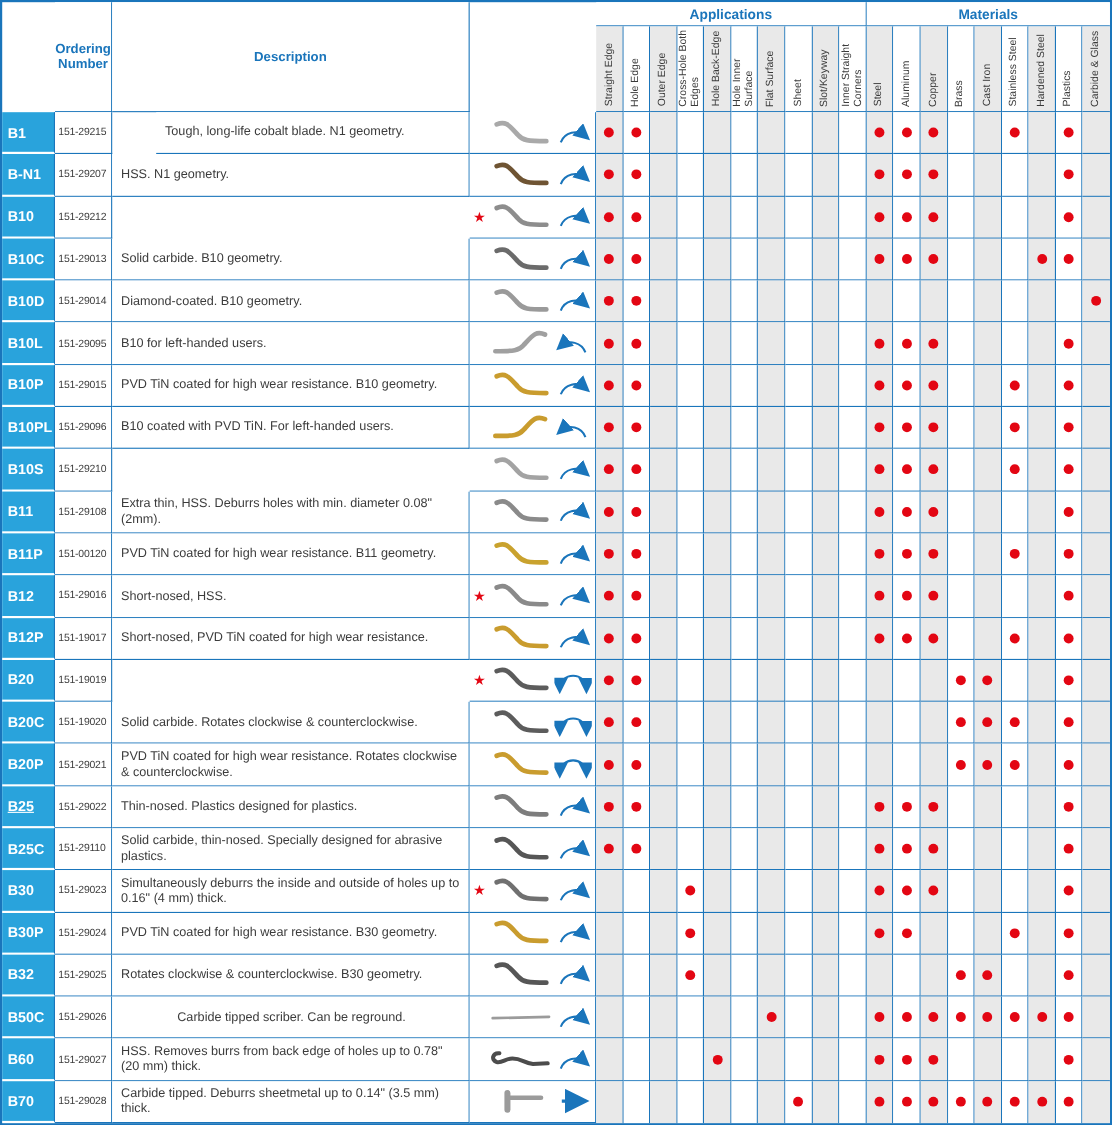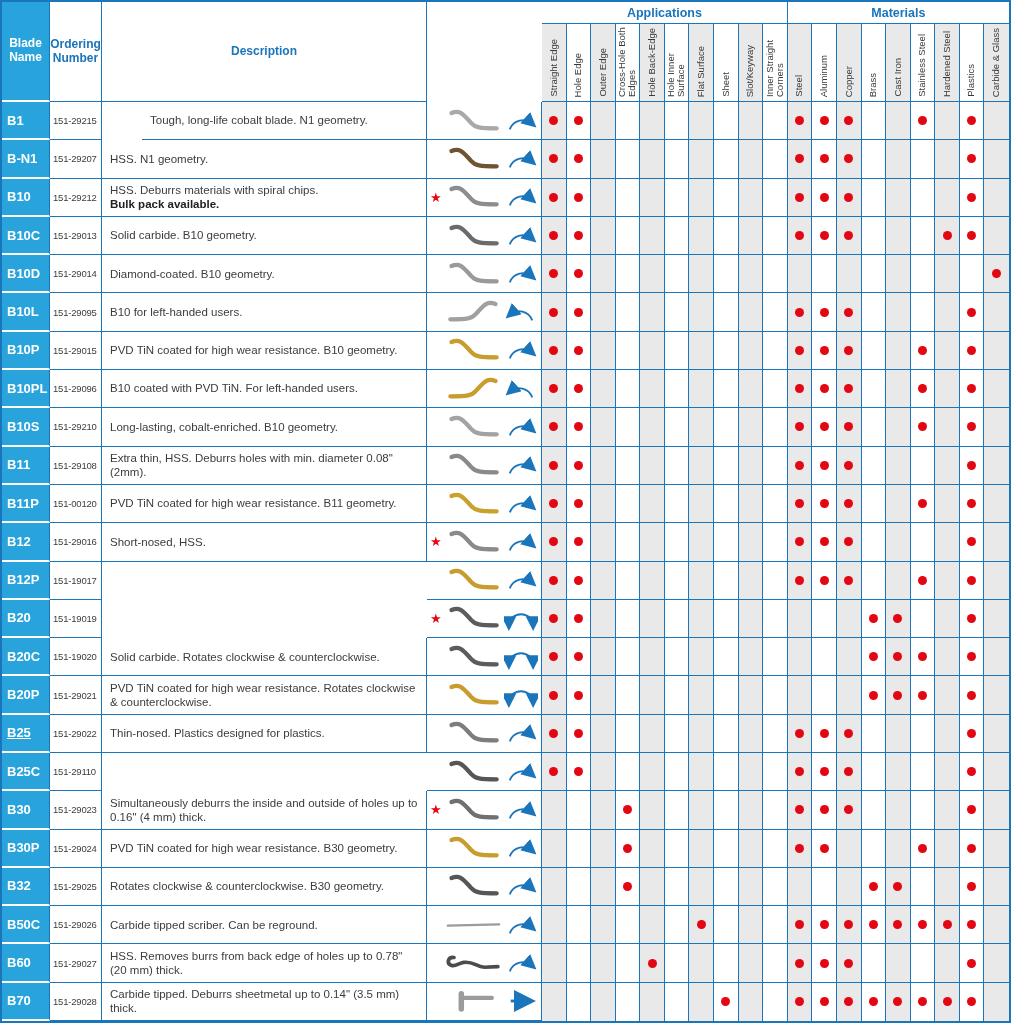--- a/index.html
+++ b/index.html
@@ -42,21 +42,20 @@
     <marker id="ah" markerWidth="9" markerHeight="9" refX="5" refY="4" orient="auto">
       <path d="M0,0 L8,4 L0,8 z" fill="#1a75bb"></path>
     </marker>
     <marker id="ahr" markerWidth="9" markerHeight="9" refX="3" refY="4" orient="auto">
       <path d="M8,0 L0,4 L8,8 z" fill="#1a75bb"></path>
     </marker>
   </defs>
 </svg>
 
 <div class="tbl" id="tbl">
-  <div class="cell hdr-left hdr-name" style="grid-column:1;grid-row:1/3;">Blade Name</div>
   <div class="cell hdr-left" style="grid-column:2;grid-row:1/3;">Ordering Number</div>
   <div class="cell hdr-left" style="grid-column:3;grid-row:1/3;">Description</div>
   <div class="cell hdr-group" style="grid-column:5/15;grid-row:1;">Applications</div>
   <div class="cell hdr-group" style="grid-column:15/24;grid-row:1;border-right:none;">Materials</div>
 <div class="cell vcell shade" style="grid-area: 2 / 5;">
       <span class="vtext">Straight Edge</span>
     </div>
     <div class="cell vcell" style="grid-area: 2 / 6;">
       <span class="vtext">Hole Edge</span>
     </div>
@@ -209,24 +208,20 @@
     <div class="cell dot-cell shade" style="grid-area: 4 / 21;"></div>
     <div class="cell dot-cell" style="grid-area: 4 / 22;">
       <span class="dot"></span>
     </div>
     <div class="cell dot-cell shade" style="grid-area: 4 / 23; border-right: none;"></div>
     <div class="cell name-cell" style="grid-area: 5 / 1;">
       <span>B10</span>
     </div>
     <div class="cell order-cell" style="grid-area: 5 / 2;">
       <span>151-29212</span>
-    </div>
-    <div class="cell desc-cell" style="grid-area: 5 / 3;">
-      <span class="desc-main">HSS. Deburrs materials with spiral chips.</span>
-      <span class="desc-bold">Bulk pack available.</span>
     </div>
     <div class="cell blade-cell" style="grid-area: 5 / 4;">
       <span class="star">★</span>
       <span class="bladewrap"><svg viewBox="0 0 100 40" preserveAspectRatio="xMidYMid meet">
           <path d="M14,7 C28,1 33,9 46,23 C53,31 60,32 88,32" stroke="#8d8d8d" stroke-width="7" fill="none" stroke-linecap="round"></path>
         </svg></span>
       <span class="arrowwrap"><svg viewBox="0 0 36 30" preserveAspectRatio="xMidYMid meet">
           <path d="M6,24 A15,15 0 0 1 30,18" stroke="#1a75bb" stroke-width="2" fill="none" marker-end="url(#ah)"></path>
         </svg></span>
     </div>
@@ -505,23 +500,20 @@
     <div class="cell dot-cell" style="grid-area: 10 / 22;">
       <span class="dot"></span>
     </div>
     <div class="cell dot-cell shade" style="grid-area: 10 / 23; border-right: none;"></div>
     <div class="cell name-cell" style="grid-area: 11 / 1;">
       <span>B10S</span>
     </div>
     <div class="cell order-cell" style="grid-area: 11 / 2;">
       <span>151-29210</span>
     </div>
-    <div class="cell desc-cell" style="grid-area: 11 / 3;">
-      <span class="desc-main">Long-lasting, cobalt-enriched. B10 geometry.</span>
-    </div>
     <div class="cell blade-cell" style="grid-area: 11 / 4;">
       <span class="star"></span>
       <span class="bladewrap"><svg viewBox="0 0 100 40" preserveAspectRatio="xMidYMid meet">
           <path d="M14,7 C28,1 33,9 46,23 C53,31 60,32 88,32" stroke="#a3a3a3" stroke-width="7" fill="none" stroke-linecap="round"></path>
         </svg></span>
       <span class="arrowwrap"><svg viewBox="0 0 36 30" preserveAspectRatio="xMidYMid meet">
           <path d="M6,24 A15,15 0 0 1 30,18" stroke="#1a75bb" stroke-width="2" fill="none" marker-end="url(#ah)"></path>
         </svg></span>
     </div>
     <div class="cell dot-cell shade" style="grid-area: 11 / 5;">
@@ -704,20 +696,23 @@
     <div class="cell dot-cell shade" style="grid-area: 14 / 21;"></div>
     <div class="cell dot-cell" style="grid-area: 14 / 22;">
       <span class="dot"></span>
     </div>
     <div class="cell dot-cell shade" style="grid-area: 14 / 23; border-right: none;"></div>
     <div class="cell name-cell" style="grid-area: 15 / 1;">
       <span>B12P</span>
     </div>
     <div class="cell order-cell" style="grid-area: 15 / 2;">
       <span>151-19017</span>
+    </div>
+    <div class="cell desc-cell" style="grid-area: 15 / 3;">
+      <span class="desc-main">Short-nosed, PVD TiN coated for high wear resistance.</span>
     </div>
     <div class="cell blade-cell" style="grid-area: 15 / 4;">
       <span class="star"></span>
       <span class="bladewrap"><svg viewBox="0 0 100 40" preserveAspectRatio="xMidYMid meet">
           <path d="M14,7 C28,1 33,9 46,23 C53,31 60,32 88,32" stroke="#c99c2e" stroke-width="7" fill="none" stroke-linecap="round"></path>
         </svg></span>
       <span class="arrowwrap"><svg viewBox="0 0 36 30" preserveAspectRatio="xMidYMid meet">
           <path d="M6,24 A15,15 0 0 1 30,18" stroke="#1a75bb" stroke-width="2" fill="none" marker-end="url(#ah)"></path>
         </svg></span>
     </div>
@@ -944,20 +939,23 @@
     <div class="cell dot-cell" style="grid-area: 19 / 22;">
       <span class="dot"></span>
     </div>
     <div class="cell dot-cell shade" style="grid-area: 19 / 23; border-right: none;"></div>
     <div class="cell name-cell" style="grid-area: 20 / 1;">
       <span>B25C</span>
     </div>
     <div class="cell order-cell" style="grid-area: 20 / 2;">
       <span>151-29110</span>
     </div>
+    <div class="cell desc-cell" style="grid-area: 20 / 3;">
+      <span class="desc-main">Solid carbide, thin-nosed. Specially designed for abrasive plastics.</span>
+    </div>
     <div class="cell blade-cell" style="grid-area: 20 / 4;">
       <span class="star"></span>
       <span class="bladewrap"><svg viewBox="0 0 100 40" preserveAspectRatio="xMidYMid meet">
           <path d="M14,7 C28,1 33,9 46,23 C53,31 60,32 88,32" stroke="#565656" stroke-width="7" fill="none" stroke-linecap="round"></path>
         </svg></span>
       <span class="arrowwrap"><svg viewBox="0 0 36 30" preserveAspectRatio="xMidYMid meet">
           <path d="M6,24 A15,15 0 0 1 30,18" stroke="#1a75bb" stroke-width="2" fill="none" marker-end="url(#ah)"></path>
         </svg></span>
     </div>
     <div class="cell dot-cell shade" style="grid-area: 20 / 5;">
@@ -1129,21 +1127,21 @@
     <div class="cell dot-cell" style="grid-area: 23 / 22;">
       <span class="dot"></span>
     </div>
     <div class="cell dot-cell shade" style="grid-area: 23 / 23; border-right: none;"></div>
     <div class="cell name-cell" style="grid-area: 24 / 1;">
       <span>B50C</span>
     </div>
     <div class="cell order-cell" style="grid-area: 24 / 2;">
       <span>151-29026</span>
     </div>
-    <div class="cell desc-cell" style="grid-area: 24 / 3;">
+    <div class="cell desc-cell" style="grid-area: 24 / 3; align-items: center;">
       <span class="desc-main">Carbide tipped scriber. Can be reground.</span>
     </div>
     <div class="cell blade-cell" style="grid-area: 24 / 4;">
       <span class="star"></span>
       <span class="bladewrap"><svg viewBox="0 0 100 40" preserveAspectRatio="xMidYMid meet">
           <path d="M8,21 L92,19" stroke="#9b9b9b" stroke-width="4" fill="none" stroke-linecap="round"></path>
         </svg></span>
       <span class="arrowwrap"><svg viewBox="0 0 36 30" preserveAspectRatio="xMidYMid meet">
           <path d="M6,24 A15,15 0 0 1 30,18" stroke="#1a75bb" stroke-width="2" fill="none" marker-end="url(#ah)"></path>
         </svg></span>

